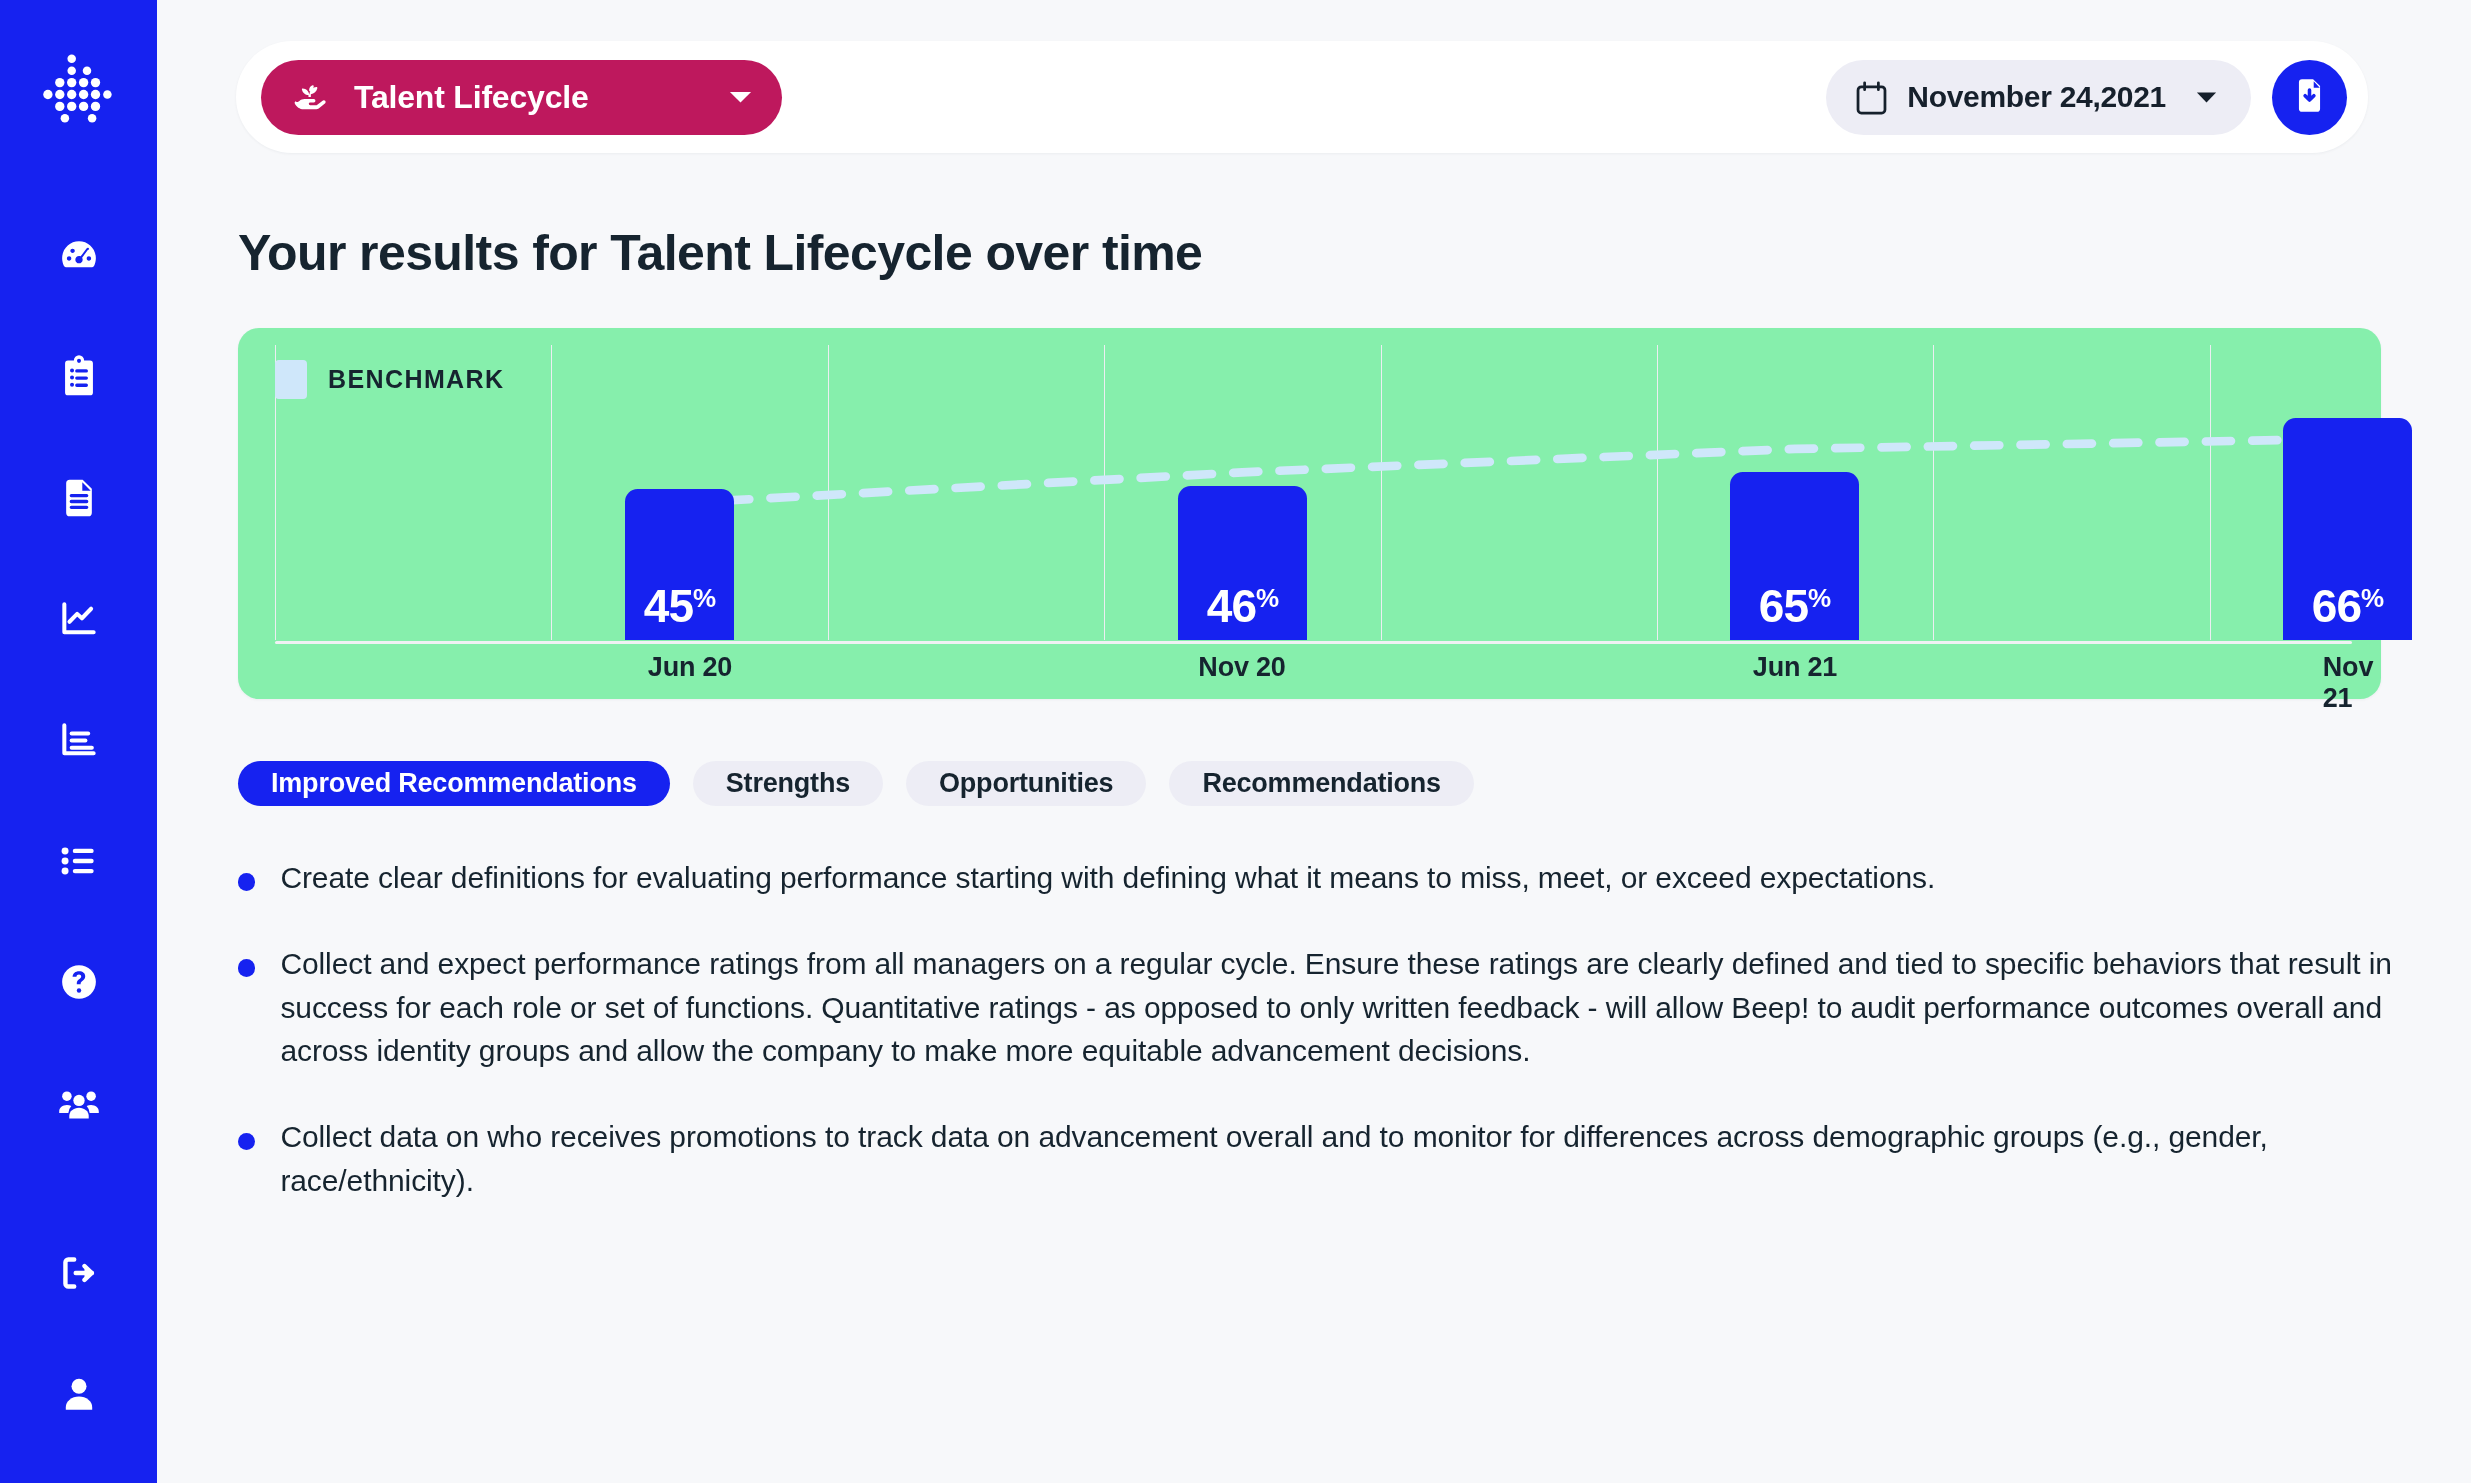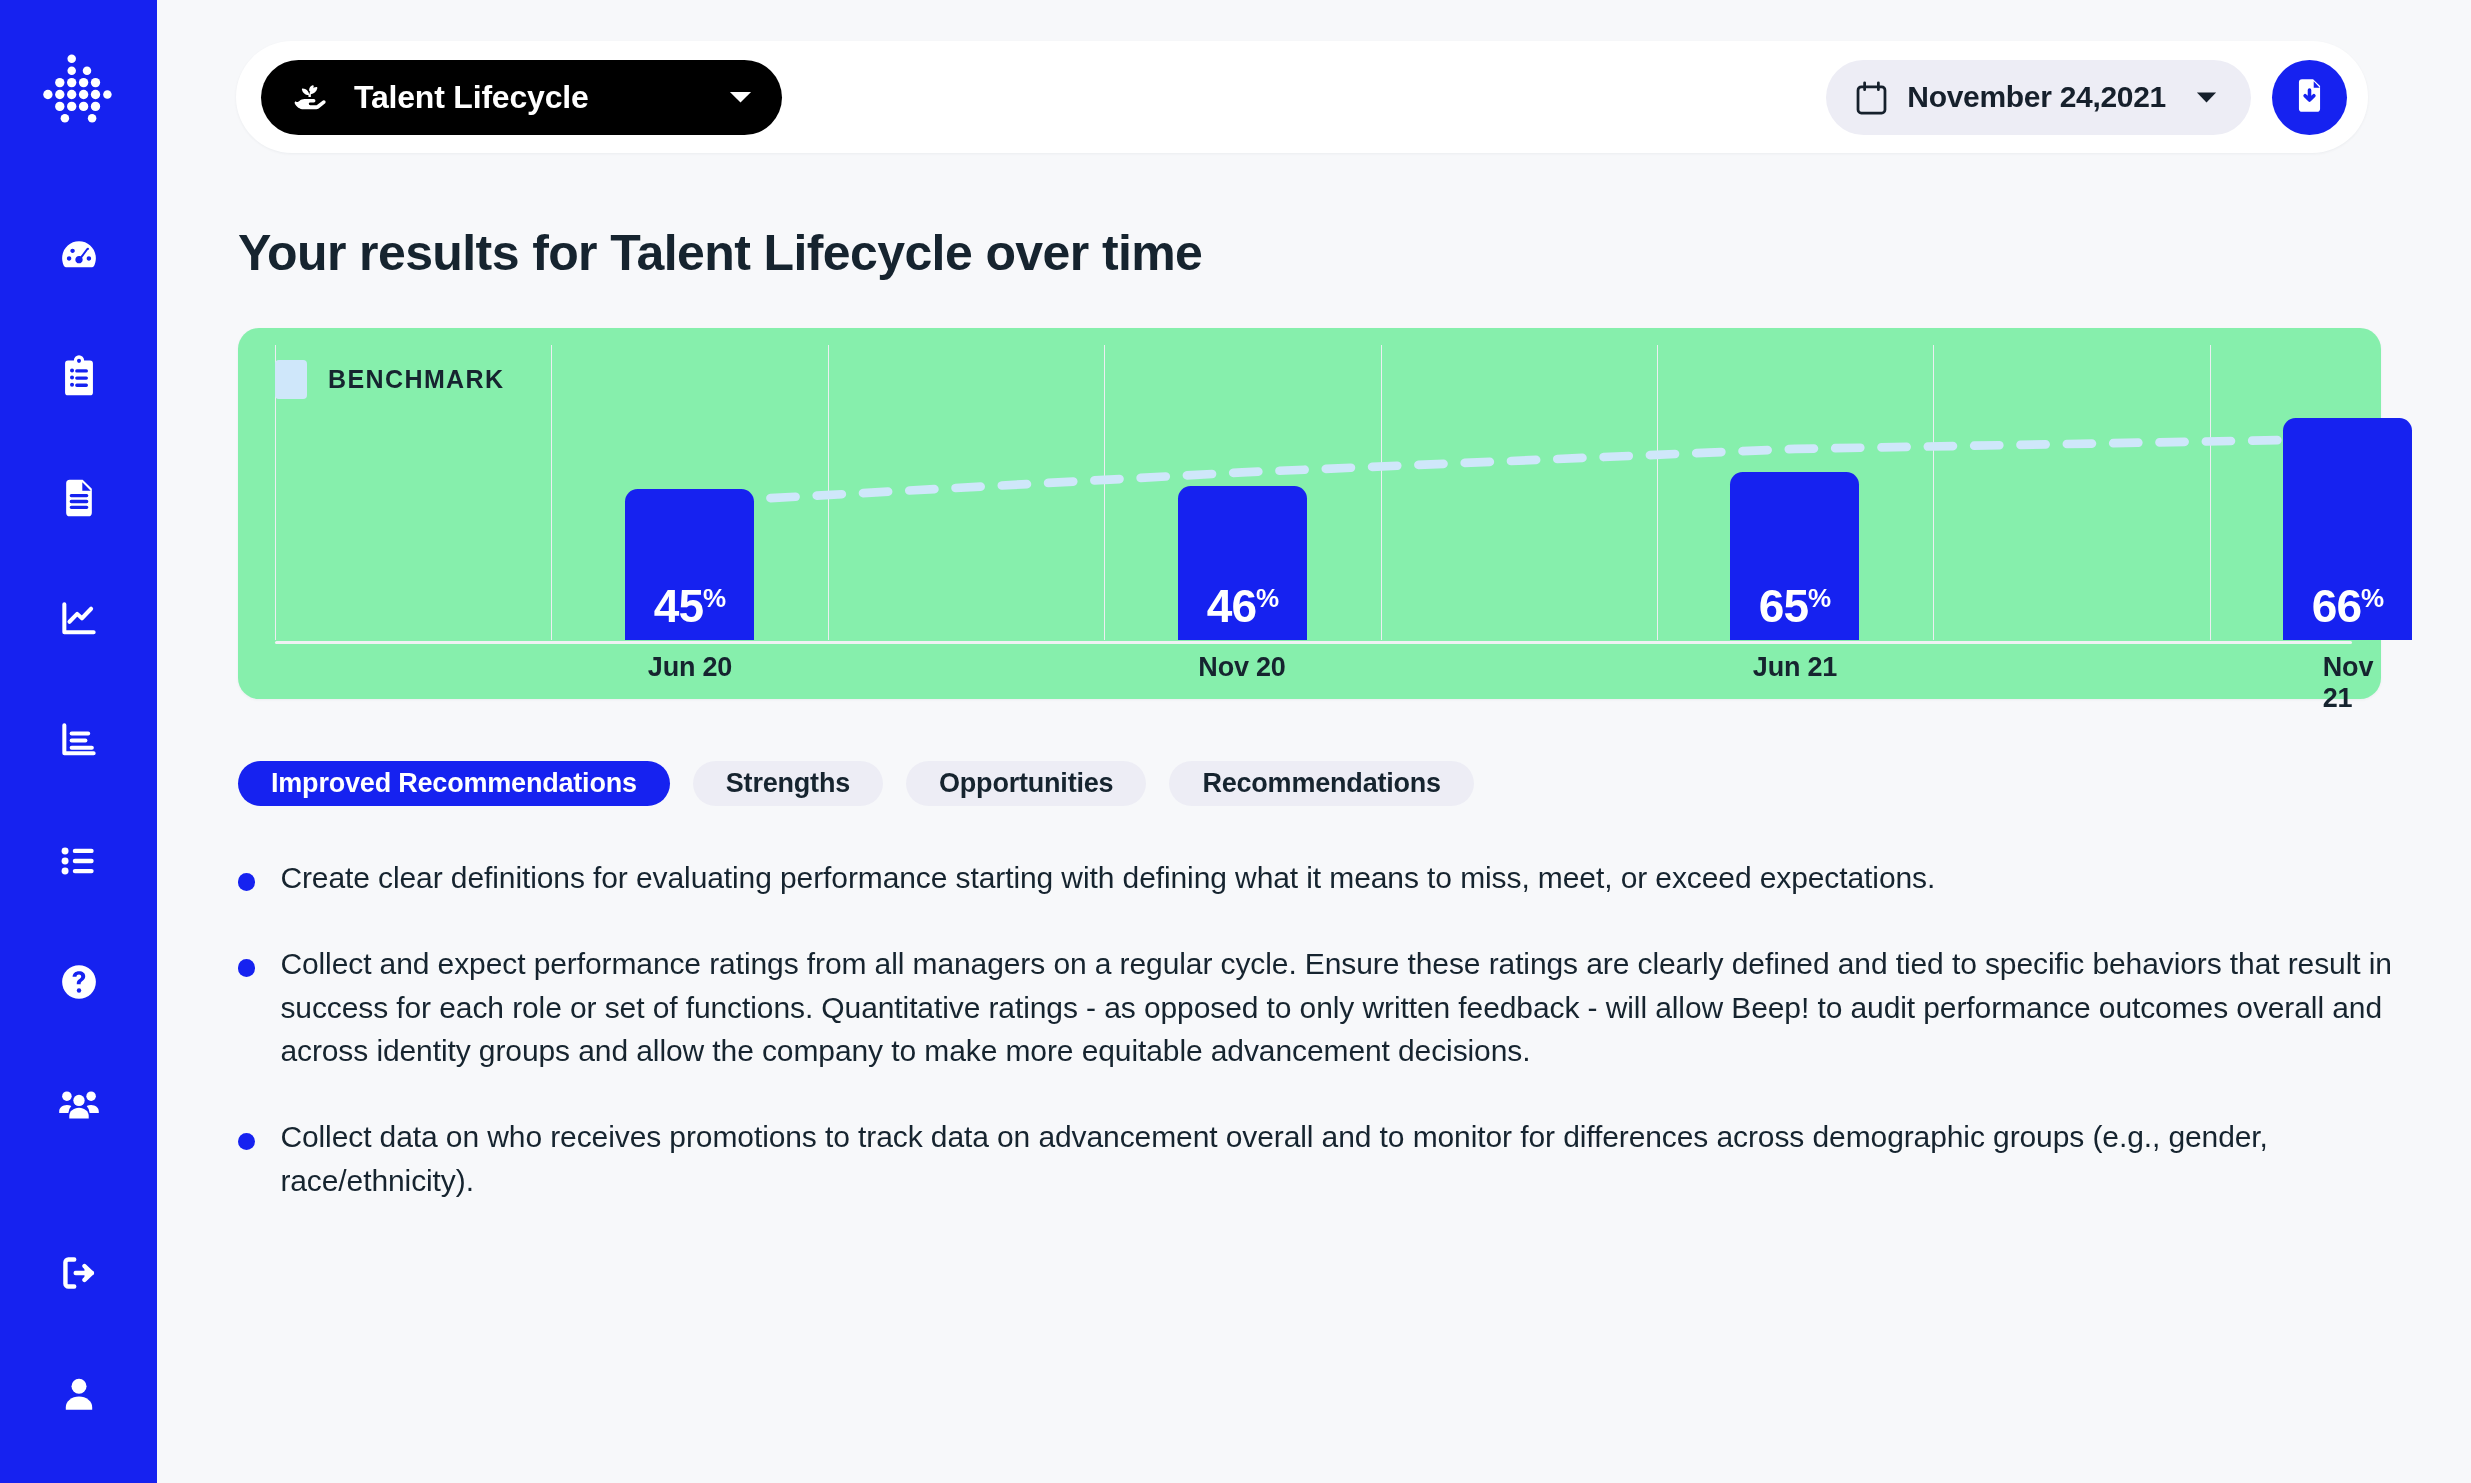--- a/index.html
+++ b/index.html
@@ -53,21 +53,21 @@
     background: #FFFFFF;
     border-radius: 58px;
     height: 112px;
     display: flex;
     align-items: center;
     justify-content: space-between;
     padding: 0 21px 0 25px;
     box-shadow: 0 1px 2.9px rgba(20,30,60,0.05);
   }
   .lifecycle-pill {
-    background: #000000;
+    background: #be185d;
     border-radius: 46px;
     height: 75px;
     display: flex;
     align-items: center;
     gap: 23px;
     padding: 0 29px 0 29px;
     min-width: 521px;
     cursor: pointer;
   }
   .lifecycle-pill .plant-icon { width: 41px; height: 41px; flex: 0 0 41px; }
@@ -420,21 +420,21 @@
             <div class="gridline" style="left: 829px;"></div>
             <div class="gridline" style="left: 1106px;"></div>
             <div class="gridline" style="left: 1382px;"></div>
             <div class="gridline" style="left: 1658px;"></div>
             <div class="gridline" style="left: 1935px;"></div>
           </div>
         <svg class="trend-svg" id="trend-svg" preserveAspectRatio="none" viewBox="0 0 2290 306" style="width: 2211px; height: 295px;">
             <path d="M369.4 166.7 L429.4 163.4 L1001.9 132.1 L1574.4 107.8 L2146.9 97.4 L2201.9 96.4" fill="none" stroke="#CFE7FA" stroke-width="9" stroke-linecap="round" stroke-dasharray="26 22"></path>
           </svg>
         <div class="bars" id="bars">
-            <div class="bar" style="left: 350px; width: 129px; height: 151px;">
+            <div class="bar" style="left: 350px; width: 109px; height: 151px;">
               <span class="bar-val">45<span class="bar-pct">%</span></span>
             </div>
             <div class="bar" style="left: 903px; width: 129px; height: 154px;">
               <span class="bar-val">46<span class="bar-pct">%</span></span>
             </div>
             <div class="bar" style="left: 1455px; width: 129px; height: 168px;">
               <span class="bar-val">65<span class="bar-pct">%</span></span>
             </div>
             <div class="bar" style="left: 2008px; width: 129px; height: 222px;">
               <span class="bar-val">66<span class="bar-pct">%</span></span>

